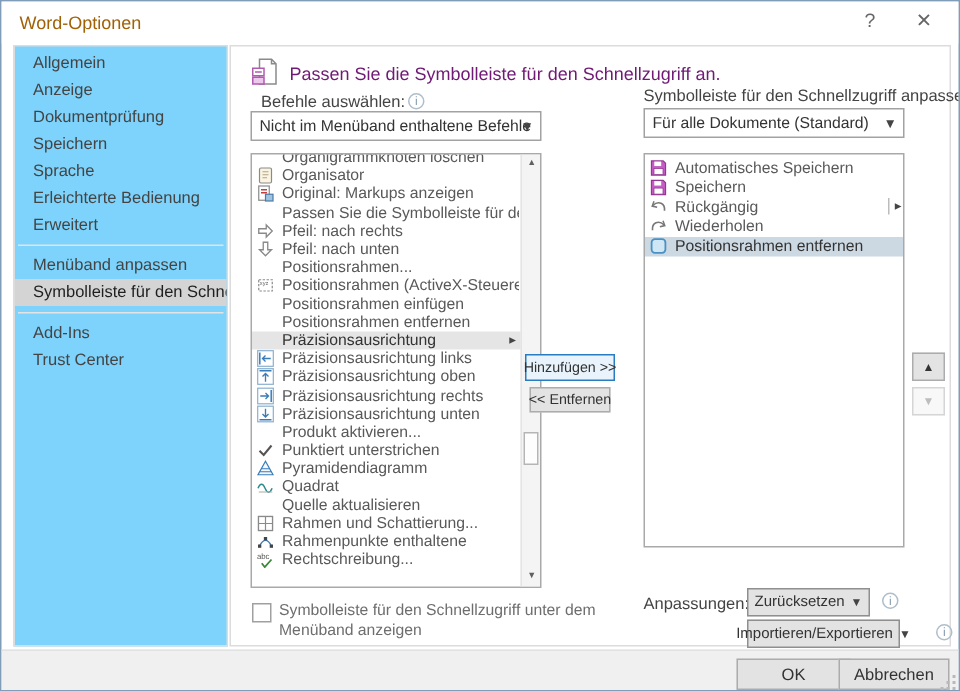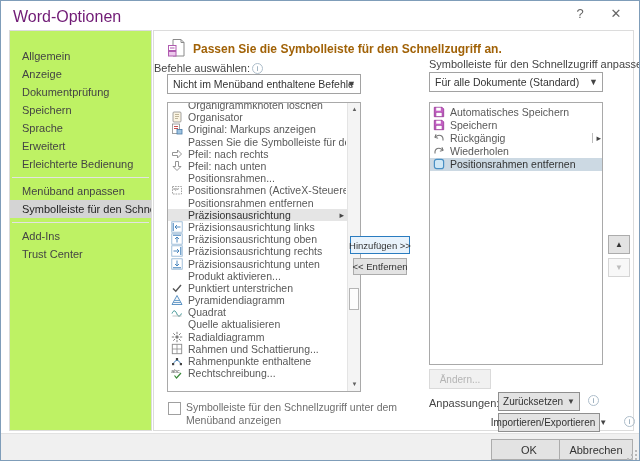--- a/index.html
+++ b/index.html
@@ -2,37 +2,37 @@
 <html><head>
 <meta charset="utf-8">
 <style>
   html,body{margin:0;padding:0;background:#cfd8dc;}
   *{box-sizing:border-box;}
   .dialog{position:relative;width:640px;height:461px;background:#ffffff;
     border:1px solid #7f9db9;font-family:"Liberation Sans","DejaVu Sans",sans-serif;
     overflow:hidden;}
   
   .titlebar{position:absolute;left:0;top:0;width:100%;height:28px;background:#fff;}
-  .title{position:absolute;left:12px;top:7px;font-size:16px;color:#701a75;}
+  .title{position:absolute;left:12px;top:7px;font-size:12px;color:#a16207;}
   .cap-btn{position:absolute;top:3px;width:26px;height:20px;text-align:center;
     font-size:13px;color:#666;line-height:20px;cursor:default;}
   .help-btn{left:566px;}
   .close-btn{left:602px;}
   
   .sidebar{position:absolute;left:8px;top:29px;width:143px;height:401px;
-    border:1px solid #dcdcdc;background:#bef264;padding-top:16px;}
+    border:1px solid #dcdcdc;background:#7dd3fc;padding-top:2px;}
   .sitem{height:18px;line-height:18px;padding-left:12px;font-size:11px;color:#444;
     white-space:nowrap;overflow:hidden;}
   .sitem.sel{background:#d4d4d4;color:#1f1f1f;}
   .sdivider{height:1px;background:#e3e3e3;margin:4px 2px;}
   
   .main{position:absolute;left:152px;top:29px;width:481px;height:401px;
     border:1px solid #dcdcdc;background:#fff;}
   .hdr-icon{position:absolute;left:13px;top:7px;width:20px;height:20px;}
-  .hdr-text{position:absolute;left:39px;top:11px;font-size:12px;color:#a16207;font-weight:bold;}
+  .hdr-text{position:absolute;left:39px;top:11px;font-size:12px;color:#701a75;}
   .field-label{position:absolute;font-size:11px;color:#444;white-space:nowrap;}
   .info{display:inline-block;width:11px;height:11px;border:1px solid #aebecb;
     border-radius:50%;color:#8099ad;font-size:8px;line-height:9px;text-align:center;
     vertical-align:1px;margin-left:2px;}
   .combo{position:absolute;height:20px;border:1px solid #a2a2a2;background:#fff;
     font-size:10.5px;color:#333;line-height:18px;padding-left:5px;white-space:nowrap;
     overflow:hidden;}
   .combo .carrow{position:absolute;right:4px;top:0;color:#444;font-size:9px;}
   .listbox{position:absolute;border:1px solid #a9a9a9;background:#fff;overflow:hidden;}
   .lcontent{position:absolute;left:0;top:0;right:0;}
@@ -85,41 +85,41 @@
     <span class="cap-btn help-btn">?</span>
     <span class="cap-btn close-btn">✕</span>
   </div>
 
   <div class="sidebar" id="sidebar">
       <div class="sitem">Allgemein</div>
       <div class="sitem">Anzeige</div>
       <div class="sitem">Dokumentprüfung</div>
       <div class="sitem">Speichern</div>
       <div class="sitem">Sprache</div>
+      <div class="sitem">Erleichterte Bedienung</div>
       <div class="sitem">Erweitert</div>
-      <div class="sitem">Erleichterte Bedienung</div>
       <div class="sdivider"></div>
       <div class="sitem">Menüband anpassen</div>
       <div class="sitem sel">Symbolleiste für den Schnellzugriff</div>
       <div class="sdivider"></div>
       <div class="sitem">Add-Ins</div>
       <div class="sitem">Trust Center</div>
     </div>
 
   <div class="main">
     <span class="hdr-icon" id="hdrIcon"><svg viewBox="0 0 20 20">
           <path d="M6 1.5h8l3 3V18H6z" fill="#fff" stroke="#8a8a8a"></path>
           <path d="M14 1.5v3h3" fill="none" stroke="#8a8a8a"></path>
           <rect x="1.5" y="7.5" width="7.5" height="5" fill="#fff" stroke="#b05ab0"></rect>
           <path d="M3 10h4.5" stroke="#b05ab0"></path>
           <rect x="1.5" y="13.5" width="7.5" height="4.5" fill="#ecc9ec" stroke="#b05ab0"></rect>
         </svg></span>
     <span class="hdr-text">Passen Sie die Symbolleiste für den Schnellzugriff an.</span>
 
-    <span class="field-label" style="left:0;top:31px;"><span>Befehle auswählen:</span><span class="info">i</span></span>
+    <span class="field-label" style="left:20px;top:31px;"><span>Befehle auswählen:</span><span class="info">i</span></span>
 
     <div class="combo" style="left:13px;top:43px;width:194px;">
       <span>Nicht im Menüband enthaltene Befehle</span>
       <span class="carrow">▼</span>
     </div>
 
     <span class="field-label" style="left:275px;top:27px;"><span>Symbolleiste für den Schnellzugriff anpassen:</span></span>
 
     <div class="combo" style="left:275px;top:41px;width:174px;">
       <span>Für alle Dokumente (Standard)</span>
@@ -179,20 +179,24 @@
             <span class="licon">
               <svg viewBox="0 0 12 12">
                 <rect x="1.5" y="2.5" width="9" height="7.5" fill="#fff" stroke="#8a8a8a" stroke-width="0.8" stroke-dasharray="1.6 1"></rect>
                 <text x="2.2" y="6.2" font-size="3.8" fill="#666" font-family="sans-serif">xyz</text>
               </svg>
             </span>
             <span class="llabel">Positionsrahmen (ActiveX-Steuerele...</span>
           </div>
           <div class="lrow">
             <span class="licon"></span>
+            <span class="llabel">Positionsrahmen einfügen</span>
+          </div>
+          <div class="lrow">
+            <span class="licon"></span>
             <span class="llabel">Positionsrahmen entfernen</span>
           </div>
           <div class="lrow sel-left">
             <span class="licon"></span>
             <span class="llabel">Präzisionsausrichtung</span>
             <span class="subarrow">▸</span>
           </div>
           <div class="lrow">
             <span class="licon">
               <svg viewBox="0 0 12 12">
@@ -259,31 +263,20 @@
               <svg viewBox="0 0 12 12">
                 <path d="M1 7.5c1.5-3.5 3.2-3.5 4.7 0s3.2 3.5 4.7 0" fill="none" stroke="#2e8b8b" stroke-width="1"></path>
                 <path d="M1.5 10h9" stroke="#aaa" stroke-width="0.7"></path>
               </svg>
             </span>
             <span class="llabel">Quadrat</span>
           </div>
           <div class="lrow">
             <span class="licon"></span>
             <span class="llabel">Quelle aktualisieren</span>
-          </div>
-          <div class="lrow">
-            <span class="licon">
-              <svg viewBox="0 0 12 12">
-                <circle cx="6" cy="6" r="1.7" fill="#7d7d7d"></circle>
-                <g stroke="#7d7d7d" stroke-width="1">
-                  <path d="M6 0.8v2.4M6 8.8v2.4M0.8 6h2.4M8.8 6h2.4M2.3 2.3l1.7 1.7M8 8l1.7 1.7M9.7 2.3L8 4M4 8l-1.7 1.7"></path>
-                </g>
-              </svg>
-            </span>
-            <span class="llabel">Radialdiagramm</span>
           </div>
           <div class="lrow">
             <span class="licon">
               <svg viewBox="0 0 12 12">
                 <rect x="1.3" y="1.3" width="9.4" height="9.4" fill="#fff" stroke="#8a8a8a" stroke-width="0.9"></rect>
                 <path d="M6 1.3v9.4M1.3 6h9.4" stroke="#8a8a8a" stroke-width="0.8"></path>
               </svg>
             </span>
             <span class="llabel">Rahmen und Schattierung...</span>
           </div>
@@ -370,21 +363,20 @@
     <button class="btn focus" style="left:196px;top:205px;width:60px;height:18px;">Hinzufügen &gt;&gt;</button>
     <button class="btn" style="left:199px;top:227px;width:54px;height:17px;">&lt;&lt; Entfernen</button>
 
     <button class="btn updown" style="left:454px;top:204px;width:22px;height:19px;">
         <span>▲</span>
       </button>
     <button class="btn updown dis" style="left:454px;top:227px;width:22px;height:19px;">
         <span>▼</span>
       </button>
 
-    <button class="btn disabled" style="left:275px;top:338px;width:62px;height:20px;font-size:10px;">Ändern...</button>
 
     <span class="field-label" style="left:275px;top:366px;">Anpassungen:</span>
 
     <button class="btn darkb" style="left:344px;top:361px;width:82px;height:19px;font-size:10px;">
         <span>Zurücksetzen</span>
         <span class="darrow">▼</span>
       </button>
     <span class="info" style="position:absolute;left:432px;top:364px;">i</span>
 
     <button class="btn darkb" style="left:344px;top:382px;width:102px;height:19px;font-size:10px;">

